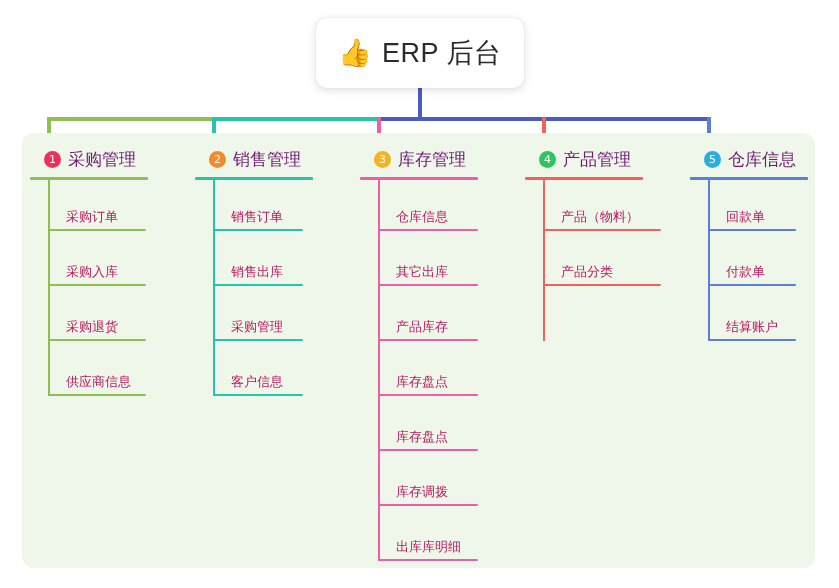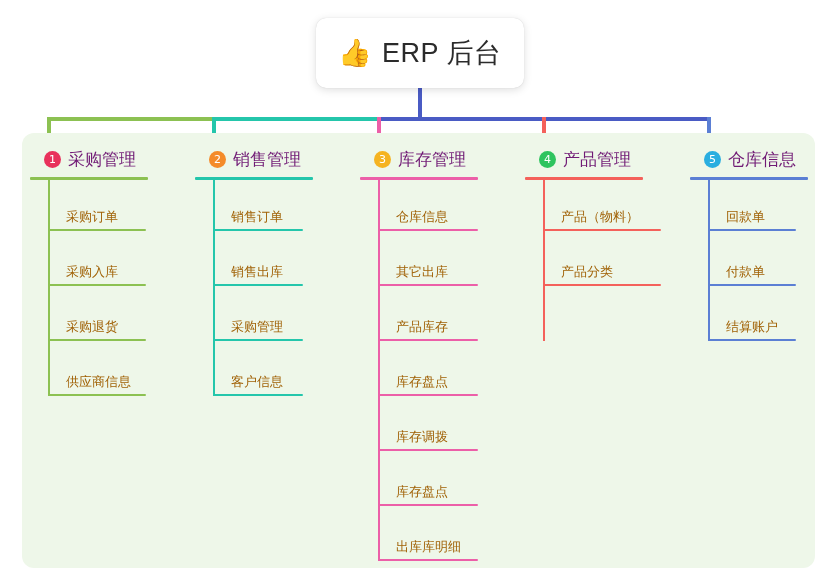--- a/index.html
+++ b/index.html
@@ -123,21 +123,21 @@
   }
   .item {
     position: relative;
     height: 55px;
   }
   .item-label {
     position: absolute;
     left: 18px;
     bottom: 9px;
     font-size: 13px;
-    color: #a16207;
+    color: #be185d;
     white-space: nowrap;
   }
   .item-rule {
     position: absolute;
     left: 0;
     bottom: 4px;
     height: 2px;
     border-radius: 1px;
   }
 </style>
@@ -237,25 +237,25 @@
         </div>
         <div class="item">
           <span class="item-label">产品库存</span>
           <div class="item-rule" style="background: rgb(236, 95, 168); width: 100px;"></div>
         </div>
         <div class="item">
           <span class="item-label">库存盘点</span>
           <div class="item-rule" style="background: rgb(236, 95, 168); width: 100px;"></div>
         </div>
         <div class="item">
+          <span class="item-label">库存盘点</span>
+          <div class="item-rule" style="background: rgb(236, 95, 168); width: 100px;"></div>
+        </div>
+        <div class="item">
           <span class="item-label">库存调拨</span>
-          <div class="item-rule" style="background: rgb(236, 95, 168); width: 100px;"></div>
-        </div>
-        <div class="item">
-          <span class="item-label">库存盘点</span>
           <div class="item-rule" style="background: rgb(236, 95, 168); width: 100px;"></div>
         </div>
         <div class="item">
           <span class="item-label">出库库明细</span>
           <div class="item-rule" style="background: rgb(236, 95, 168); width: 100px;"></div>
         </div>
       </div>
     </div>
     <div class="branch" style="left: 525px;">
       <div class="branch-head">

